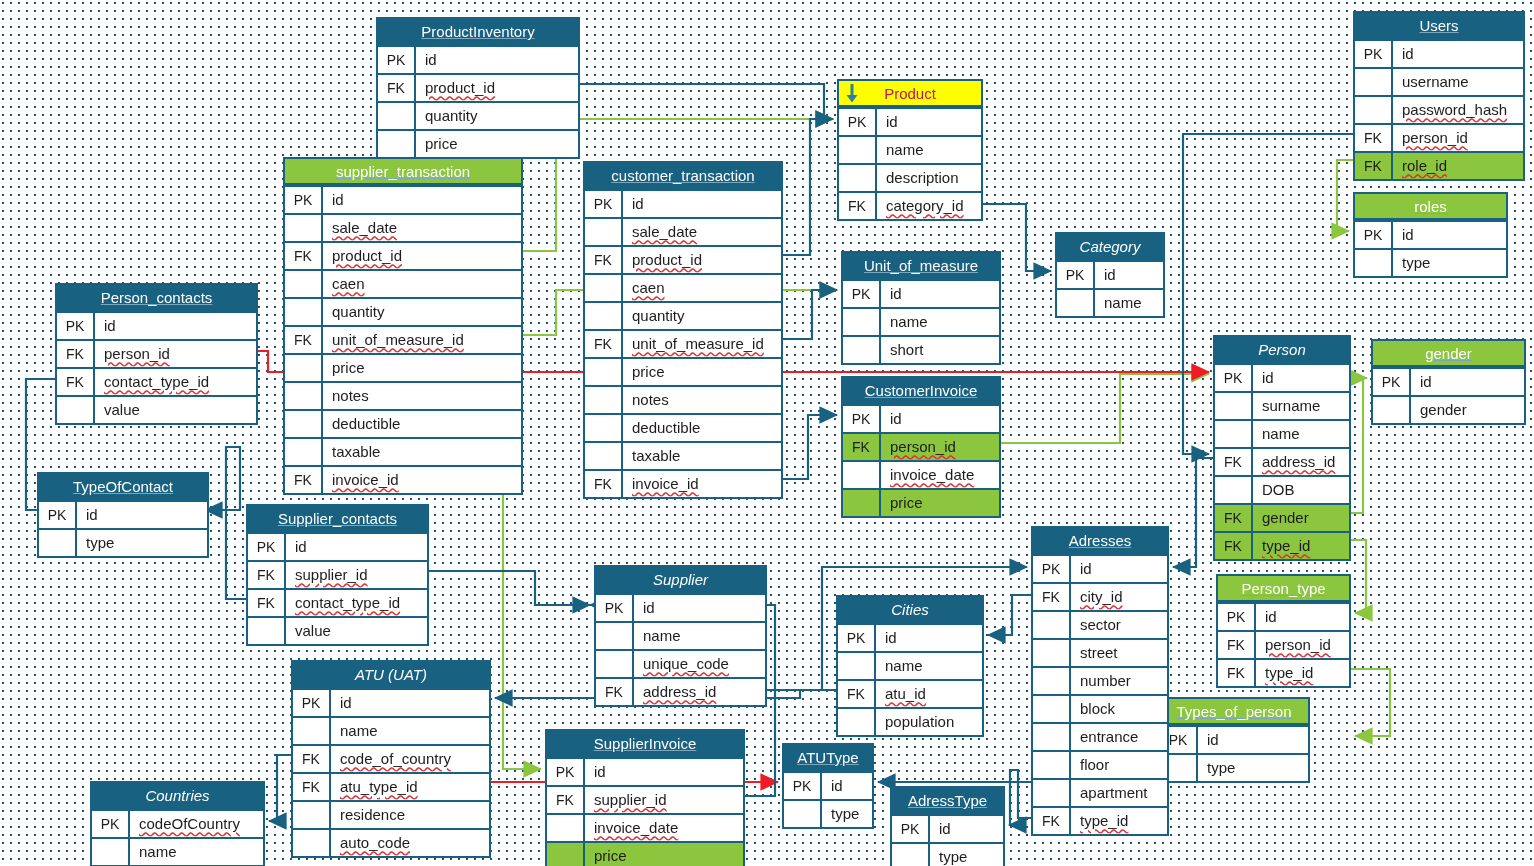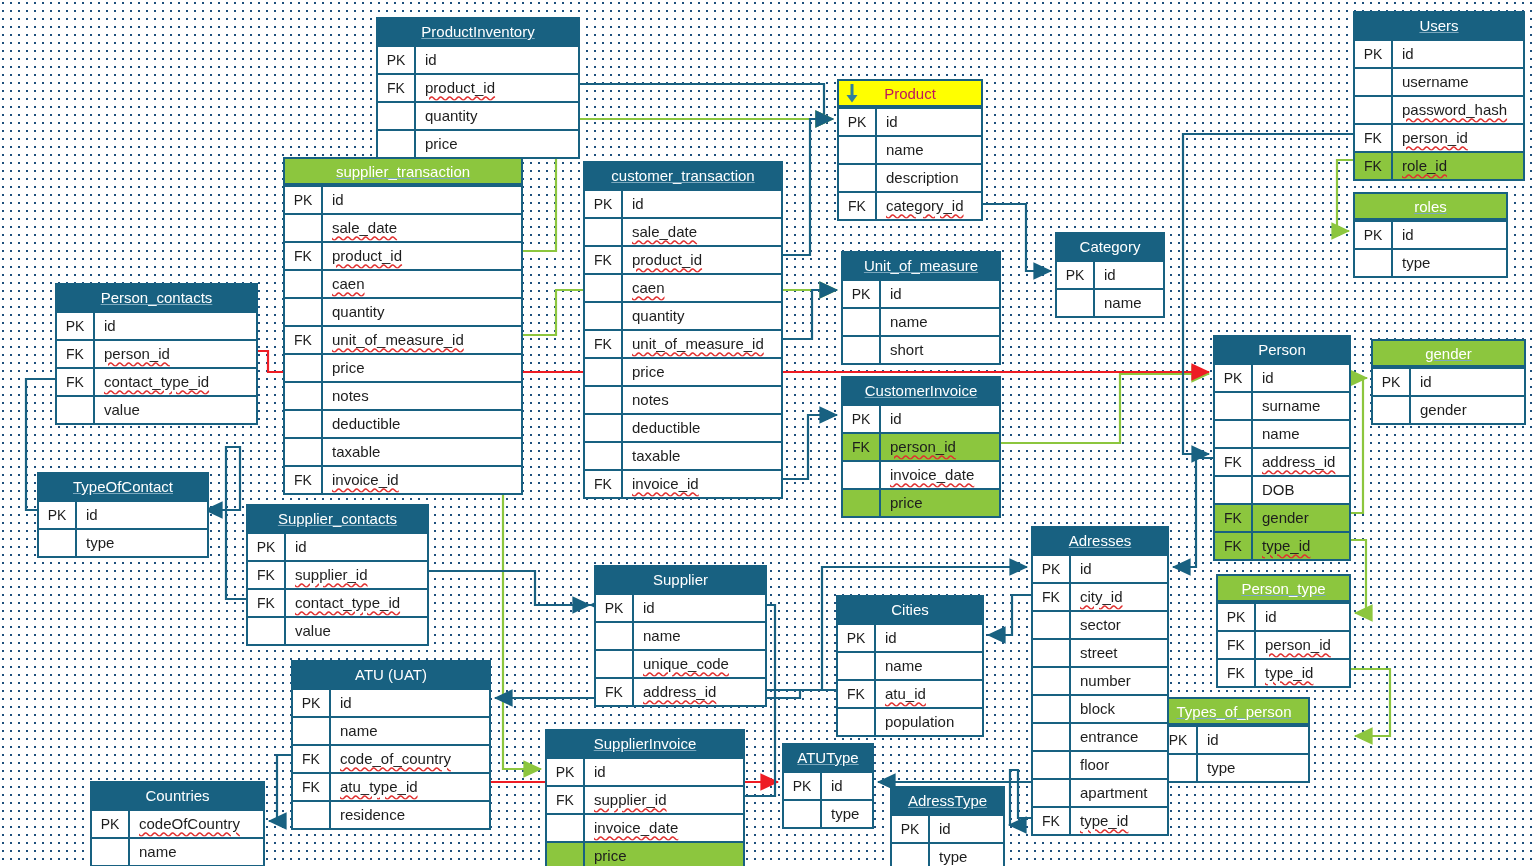--- a/index.html
+++ b/index.html
@@ -42,21 +42,21 @@
     color:#ffffff;
     border-bottom:2px solid #186181;
     white-space:nowrap;
     overflow:hidden;
     position:relative;
   }
   .thead.green{ background:#8cc63e; color:#ffffff; }
   .thead.yellow{ background:#ffff00; color:#be185d; }
   .thead .ttl{ text-decoration:underline; text-decoration-color:#7aa7bd; }
   .thead.yellow .ttl{ text-decoration:none; }
-  .thead.plain .ttl{ text-decoration:none; }
+  .thead.plain .ttl{ text-decoration:none;font-style:italic; }
   .row{
     box-sizing:border-box;
     display:flex;
     height:28px;
     border-top:2px solid #186181;
     background:#ffffff;
   }
   .row:first-of-type{border-top:none;}
   .row.hl{ background:#8cc63e; }
   .key{
@@ -596,20 +596,24 @@
         <div class="fld sp">code_of_country</div>
       </div>
       <div class="row">
         <div class="key">FK</div>
         <div class="fld sp">atu_type_id</div>
       </div>
       <div class="row">
         <div class="key"></div>
         <div class="fld">residence</div>
       </div>
+      <div class="row">
+        <div class="key"></div>
+        <div class="fld sp">auto_code</div>
+      </div>
     </div>
     <div class="tbl" style="left: 90px; top: 781px; width: 175px;">
       <div class="thead plain"><span class="ttl">Countries</span></div>
       <div class="row">
         <div class="key">PK</div>
         <div class="fld sp">codeOfCountry</div>
       </div>
       <div class="row">
         <div class="key"></div>
         <div class="fld">name</div>

